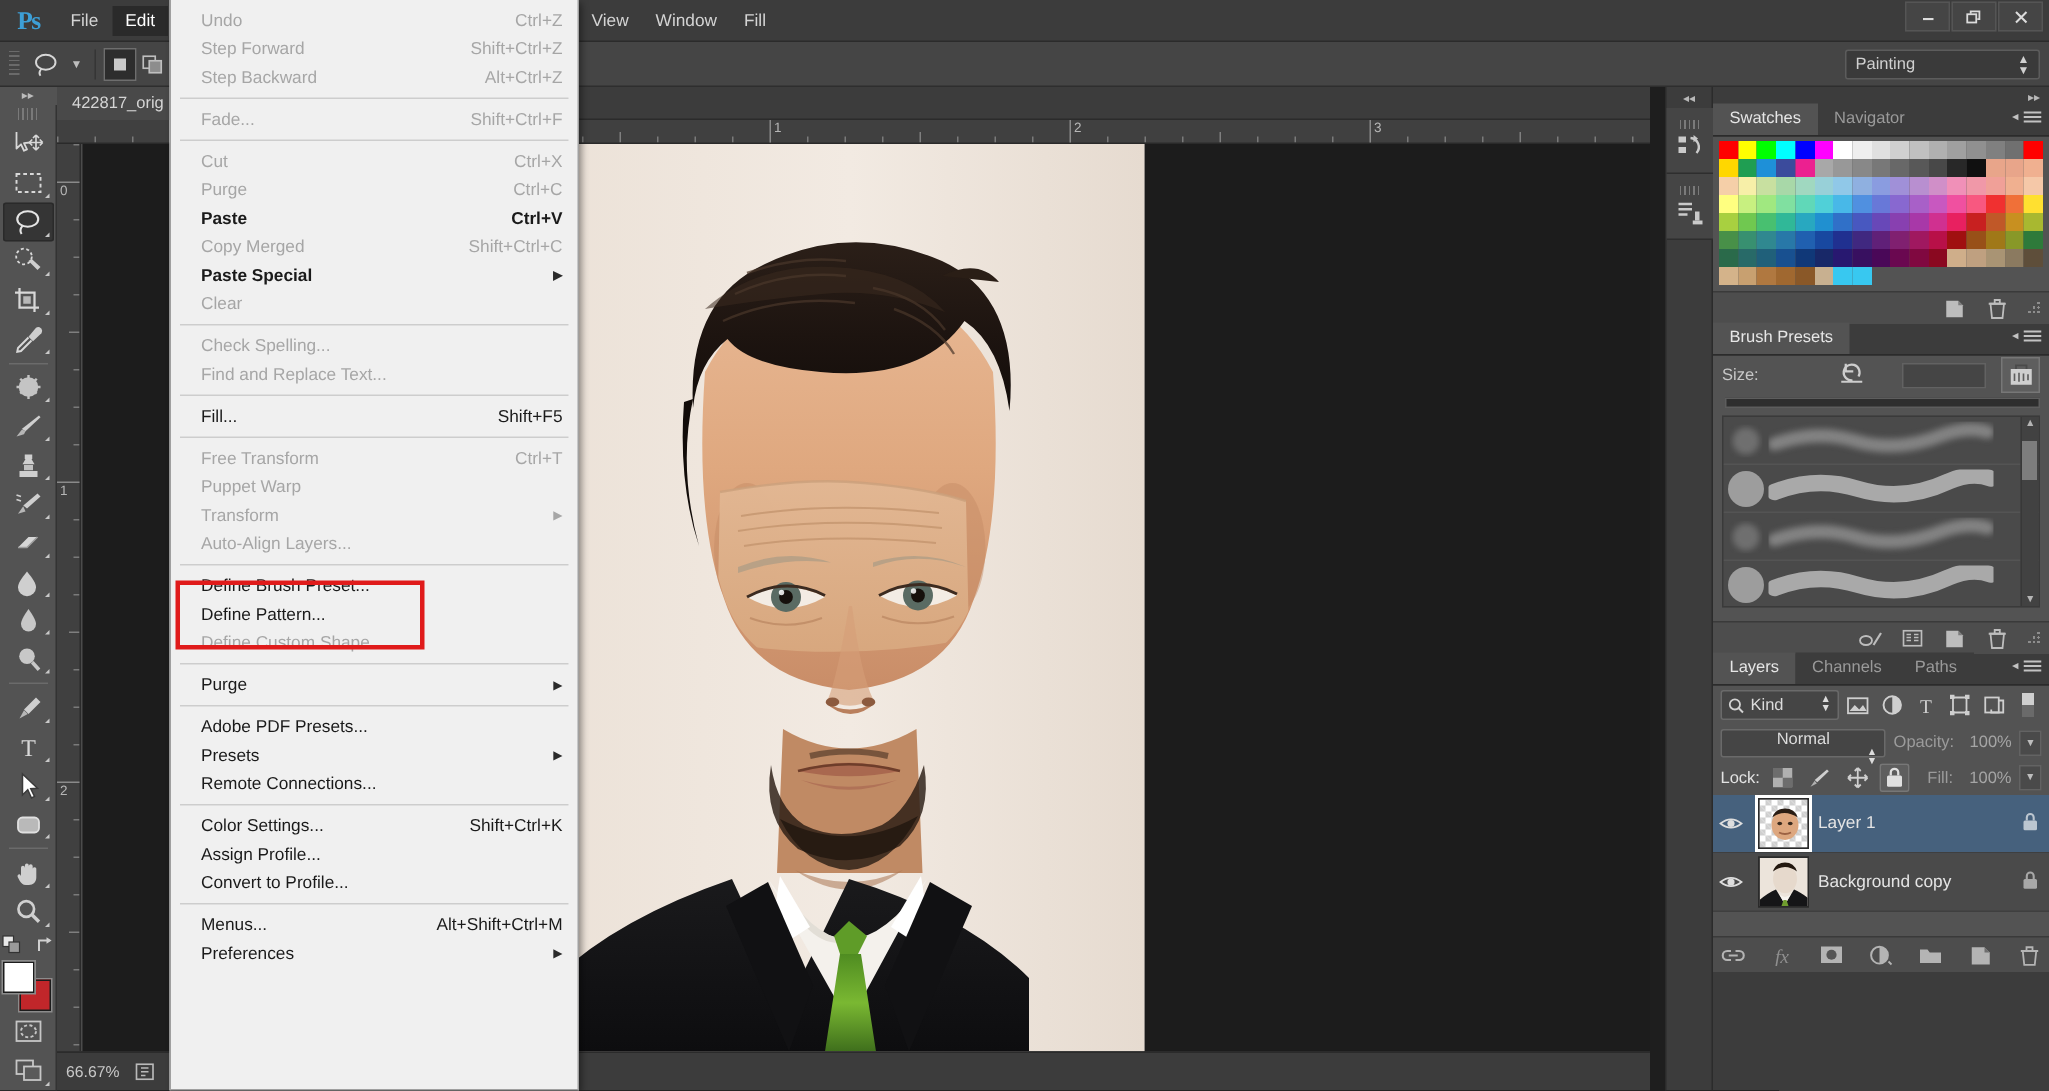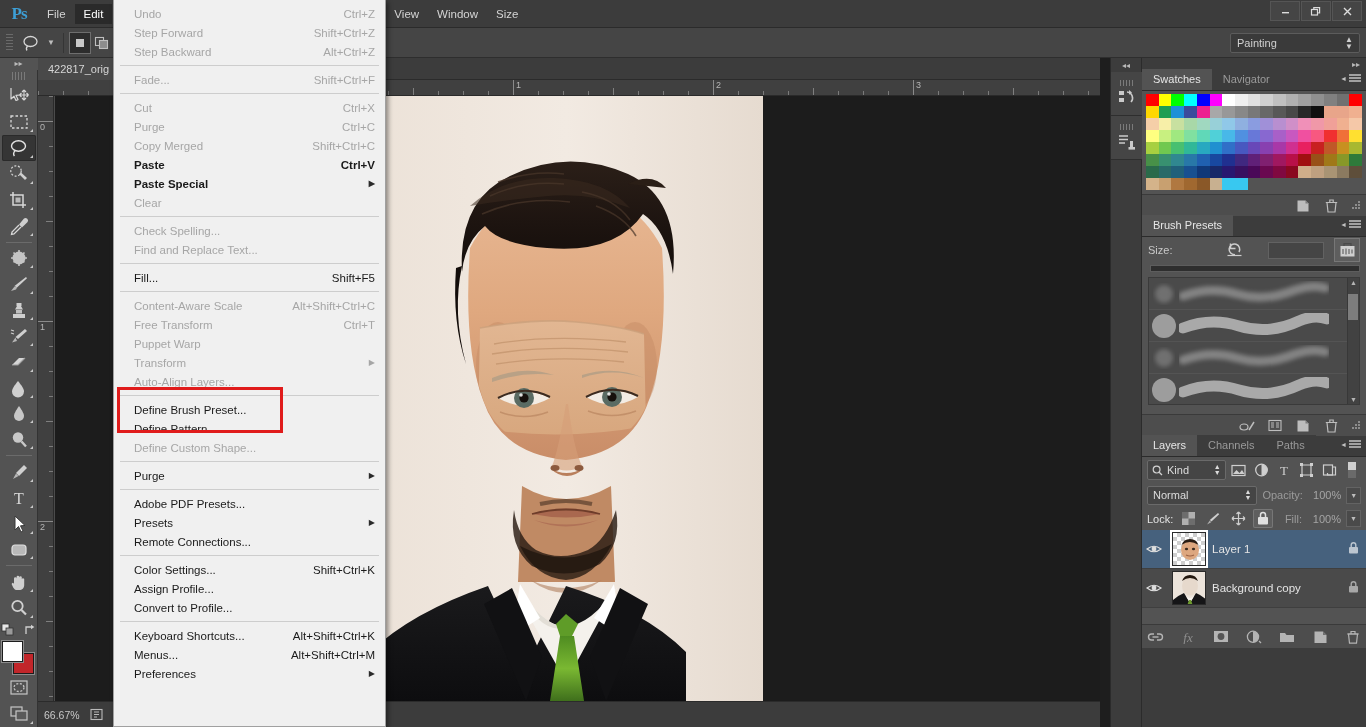--- a/index.html
+++ b/index.html
@@ -201,21 +201,21 @@
   .bp-arrow { position: absolute; right: 2px; color: #b5b5b5; font-size: 7px; }
 
   
   .lp-row1 { display: flex; align-items: center; height: 26px; padding: 0 5px; gap: 4px; }
   .kindsel { width: 84px; height: 20px; background: #454545; border: 1px solid #6a6a6a;
     border-radius: 2px; display: flex; align-items: center; padding: 0 4px; gap: 4px; font-size: 11px; color: #dcdcdc; }
   .kindsel .sp { margin-left: auto; font-size: 7px; line-height: 6px; }
   .lfilter { width: 20px; height: 20px; display:flex;align-items:center;justify-content:center; }
   .lp-row2 { display: flex; align-items: center; height: 24px; padding: 0 5px; gap: 5px; }
   .blendsel { width: 112px; height: 19px; background: #454545; border: 1px solid #6a6a6a;
-    border-radius: 2px; display: flex; align-items: center; padding: 0 5px; font-size: 11px; color: #dcdcdc; }
+    border-radius: 2px; display: flex; align-items: center; padding: 0 5px; font-size: 11px; color: #dcdcdc; flex-direction: column; }
   .blendsel .sp { margin-left: auto; font-size: 7px; line-height: 6px; }
   .lbl-dim { font-size: 11px; color: #9b9b9b; }
   .numfield { font-size: 11px; color: #a5a5a5; width: 34px; text-align: right; }
   .mini-caret { width: 15px; height: 17px; background: #4a4a4a; border: 1px solid #636363;
     display:flex;align-items:center;justify-content:center; font-size: 7px; color: #bdbdbd; }
   .lp-row3 { display: flex; align-items: center; height: 23px; padding: 0 5px; gap: 5px; }
   .lockbtn { width: 20px; height: 19px; display:flex;align-items:center;justify-content:center; border-radius:2px;}
   .lockbtn.on { background: #5e5e5e; box-shadow: inset 0 0 0 1px #777; }
   .layer-row { display: flex; align-items: center; height: 39px; padding: 0 6px 0 0;
     background: #4a4a4a; border-bottom: 1px solid #3f3f3f; gap: 6px; }
@@ -262,21 +262,21 @@
 
 <div id="app">
 
   <div class="menubar">
     <div class="ps-logo">Ps</div>
     <div class="menu-item">File</div>
     <div class="menu-item active">Edit</div>
     <div style="width:273px"></div>
     <div class="menu-item">View</div>
     <div class="menu-item">Window</div>
-    <div class="menu-item">Size</div>
+    <div class="menu-item">Fill</div>
     <div class="winbtns">
       <div class="winbtn">
         <svg width="11" height="11" viewBox="0 0 11 11">
             <rect x="2" y="6" width="7" height="1.4" fill="#dcdcdc"></rect>
           </svg>
       </div>
       <div class="winbtn">
         <svg width="12" height="11" viewBox="0 0 12 11">
           <rect x="1.5" y="3.5" width="6" height="5.5" fill="none" stroke="#dcdcdc" stroke-width="1.2"></rect>
           <path d="M3.8 3.2 V1.6 H9.6 V6.8 H8.2" fill="none" stroke="#dcdcdc" stroke-width="1.2"></path>
@@ -1227,27 +1227,27 @@
       </div>
       <div class="msep"></div>
       <div class="mi dis">
         <span>Cut</span>
         <span class="acc">Ctrl+X</span>
       </div>
       <div class="mi dis">
         <span>Purge</span>
         <span class="acc">Ctrl+C</span>
       </div>
-      <div class="mi dis">
-        <span>Copy Merged</span>
-        <span class="acc">Shift+Ctrl+C</span>
-      </div>
       <div class="mi bold">
         <span>Paste</span>
         <span class="acc">Ctrl+V</span>
+      </div>
+      <div class="mi dis">
+        <span>Copy Merged</span>
+        <span class="acc">Shift+Ctrl+C</span>
       </div>
       <div class="mi bold">
         <span>Paste Special</span>
         <span class="arw">▶</span>
       </div>
       <div class="mi dis">
         <span>Clear</span>
       </div>
       <div class="msep"></div>
       <div class="mi dis">
@@ -1256,24 +1256,20 @@
       <div class="mi dis">
         <span>Find and Replace Text...</span>
       </div>
       <div class="msep"></div>
       <div class="mi">
         <span>Fill...</span>
         <span class="acc">Shift+F5</span>
       </div>
       <div class="msep"></div>
       <div class="mi dis">
-        <span>Content-Aware Scale</span>
-        <span class="acc">Alt+Shift+Ctrl+C</span>
-      </div>
-      <div class="mi dis">
         <span>Free Transform</span>
         <span class="acc">Ctrl+T</span>
       </div>
       <div class="mi dis">
         <span>Puppet Warp</span>
       </div>
       <div class="mi dis">
         <span>Transform</span>
         <span class="arw">▶</span>
       </div>
@@ -1312,24 +1308,20 @@
         <span class="acc">Shift+Ctrl+K</span>
       </div>
       <div class="mi">
         <span>Assign Profile...</span>
       </div>
       <div class="mi">
         <span>Convert to Profile...</span>
       </div>
       <div class="msep"></div>
       <div class="mi">
-        <span>Keyboard Shortcuts...</span>
-        <span class="acc">Alt+Shift+Ctrl+K</span>
-      </div>
-      <div class="mi">
         <span>Menus...</span>
         <span class="acc">Alt+Shift+Ctrl+M</span>
       </div>
       <div class="mi">
         <span>Preferences</span>
         <span class="arw">▶</span>
       </div>
       <div class="redbox" style="top: 387px; height: 46px; border-color: rgb(224, 27, 27);"></div>
     </div>
 

